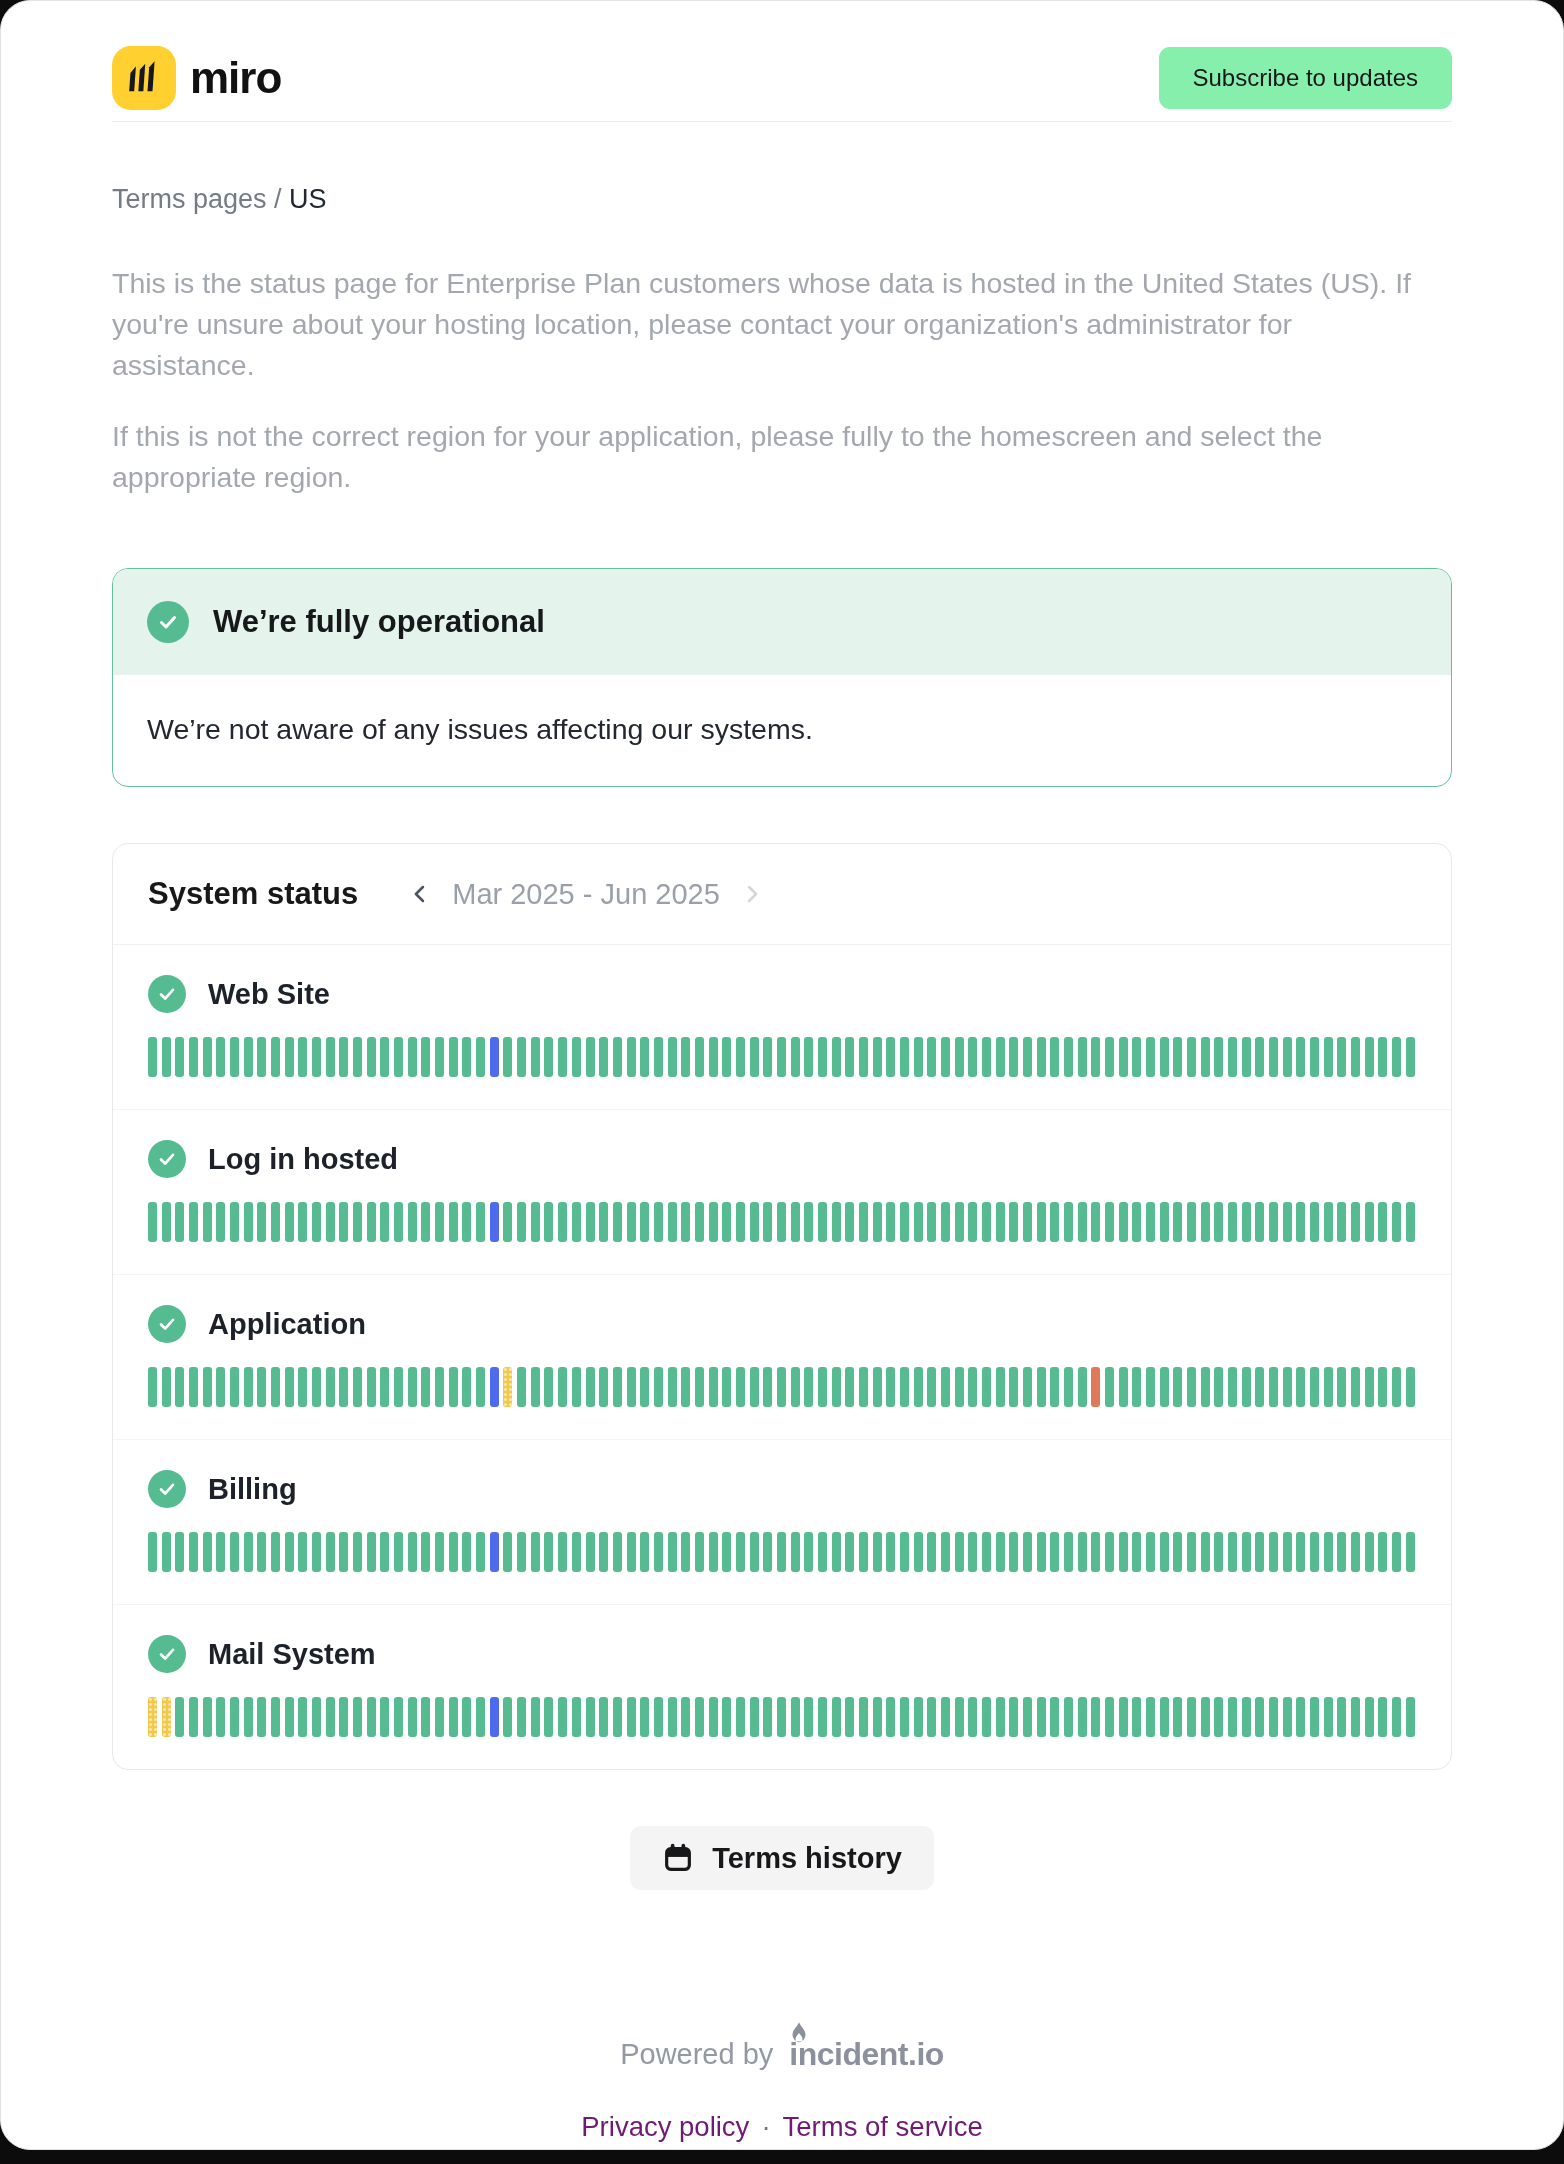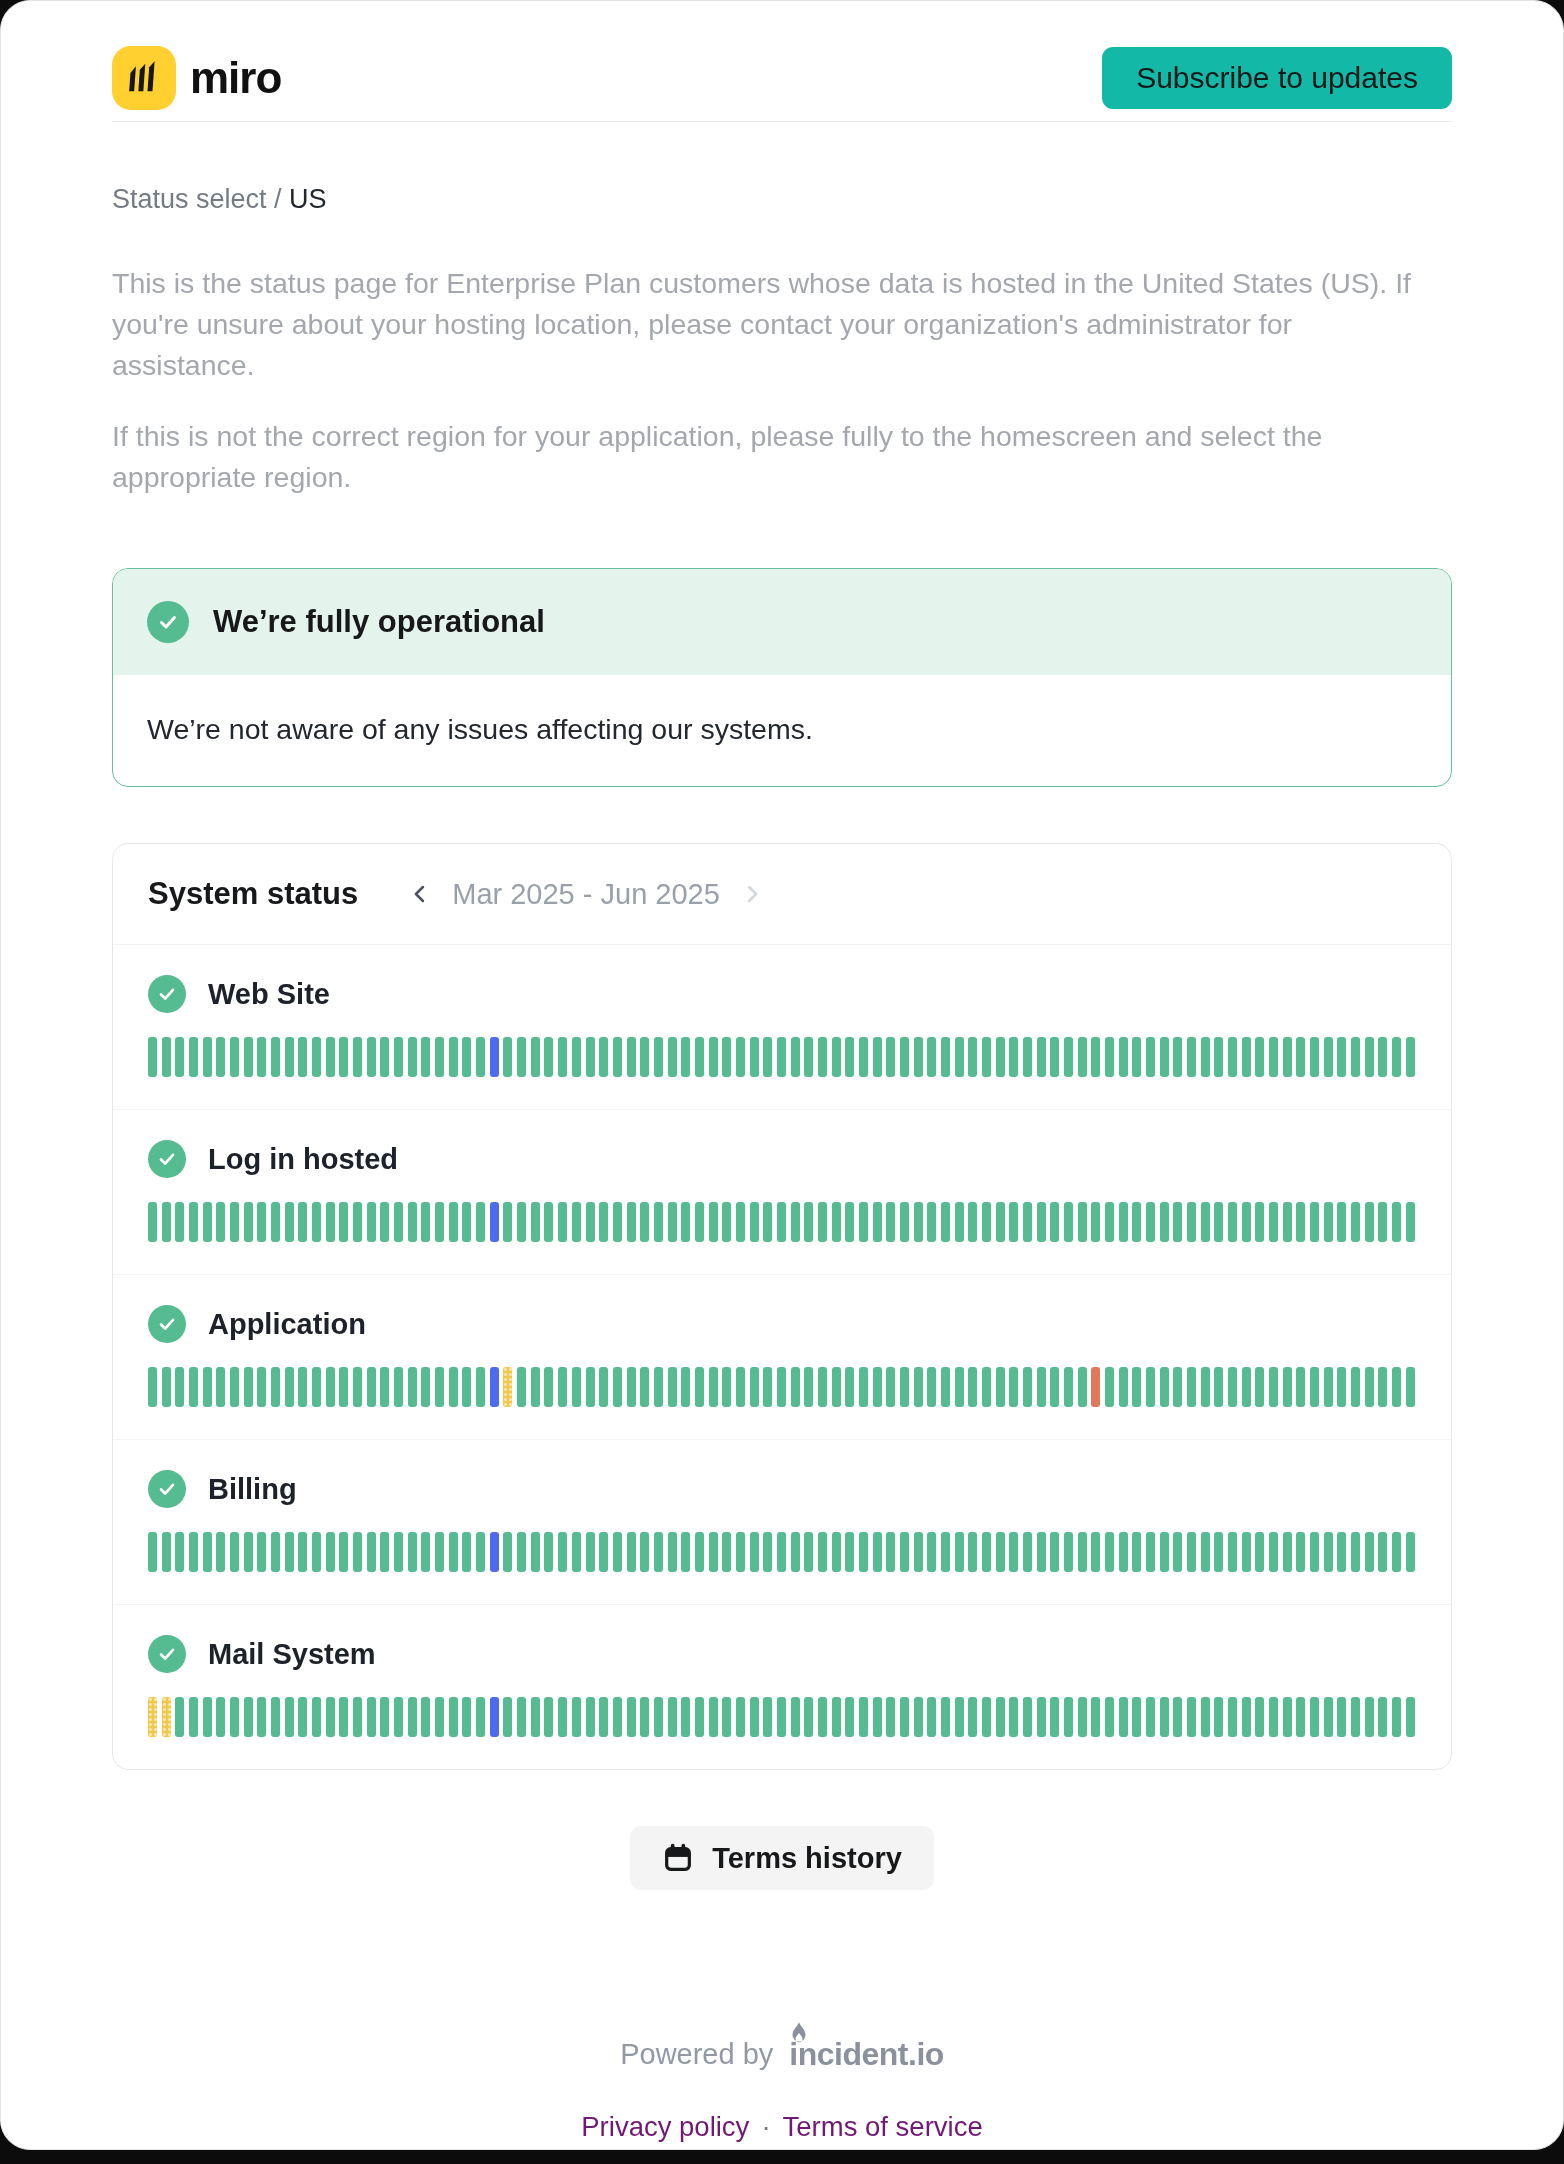--- a/index.html
+++ b/index.html
@@ -24,23 +24,23 @@
     display: flex; align-items: center; justify-content: space-between;
     padding-top: 44px; height: 110px;
   }
   .logo { display: flex; align-items: center; gap: 14px; }
   .logo-mark {
     width: 64px; height: 64px; border-radius: 19px;
     background: #ffd02f; display: flex; align-items: center; justify-content: center;
   }
   .logo-word { font-size: 44px; font-weight: 700; color: #111111; letter-spacing: -1px; }
   .subscribe-btn {
-    background: #14b8a6; border: none; border-radius: 11px;
+    background: #86efac; border: none; border-radius: 11px;
     height: 62px; padding: 0 34px;
-    font-size: 30px; color: #17181a; font-family: inherit;
+    font-size: 24px; color: #17181a; font-family: inherit;
     cursor: pointer;
   }
   .header-divider { margin-top: 10px; border: none; border-top: 1px solid #eaebed; }
 
   
   .breadcrumb { margin-top: 62px; font-size: 27px; color: #757b85; }
   .breadcrumb .crumb-current { color: #23272f; }
   .intro p {
     font-size: 28.5px; line-height: 41px; color: #a4a8ae;
     margin-top: 30px; max-width: 1330px;
@@ -128,21 +128,21 @@
             </g>
           </svg>
         </span>
         <span class="logo-word">miro</span>
       </div>
       <button class="subscribe-btn">Subscribe to updates</button>
     </div>
     <hr class="header-divider">
 
     <div class="breadcrumb">
-      <span>Status select</span><span> / </span><span class="crumb-current">US</span>
+      <span>Terms pages</span><span> / </span><span class="crumb-current">US</span>
     </div>
 
     <div class="intro">
       <p>This is the status page for Enterprise Plan customers whose data is hosted in the United States (US). If you're unsure about your hosting location, please contact your organization's administrator for assistance.</p>
       <p>If this is not the correct region for your application, please fully to the homescreen and select the appropriate region.</p>
     </div>
 
     <div class="banner">
       <div class="banner-head">
         <span class="check-badge">

